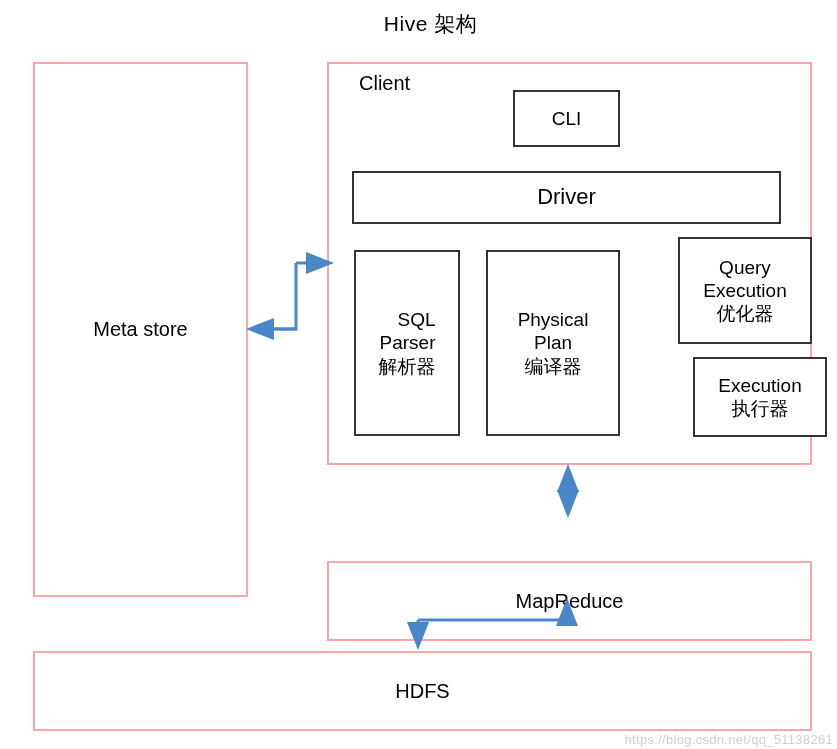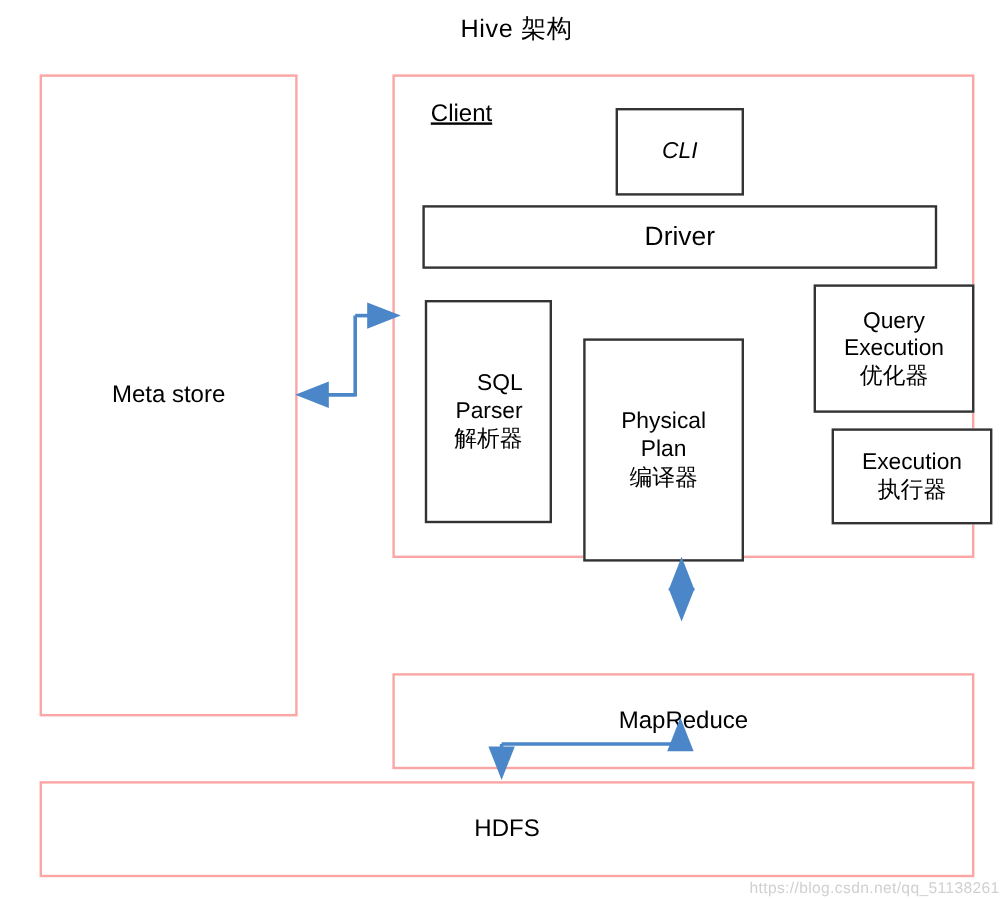--- a/index.html
+++ b/index.html
@@ -46,30 +46,29 @@
     left: 33px; top: 62px; width: 215px; height: 535px;
     font-size: 20px;
   }
   
   #client-box {
     left: 327px; top: 62px; width: 485px; height: 403px;
     display: block;
   }
   #client-label {
     position: absolute;
-    left: 359px; top: 84px;
+    left: 359px; top: 72px;
     font-size: 20px;
     color: #000000;
-    text-decoration: underline;
   }
-  #cli-box { left: 513px; top: 90px; width: 107px; height: 73px; font-size: 19px; font-style: italic; }
+  #cli-box { left: 513px; top: 90px; width: 107px; height: 57px; font-size: 19px; }
   #jdbc-box { left: 672px; top: 90px; width: 107px; height: 57px; font-size: 19px; }
   #driver-box { left: 352px; top: 171px; width: 429px; height: 53px; font-size: 22px; }
   #sqlparser-box { left: 354px; top: 250px; width: 106px; height: 186px; font-size: 19px; text-align: right; }
-  #physicalplan-box { left: 486px; top: 250px; width: 134px; height: 186px; font-size: 19px; margin-top: 32px; }
+  #physicalplan-box { left: 486px; top: 250px; width: 134px; height: 186px; font-size: 19px; }
   #optimizer-box { left: 678px; top: 237px; width: 134px; height: 107px; font-size: 19px; }
   #execution-box { left: 645px; top: 357px; width: 134px; height: 80px; font-size: 19px; margin-left: 48px; }
 
   #mapreduce-box { left: 327px; top: 517px; width: 485px; height: 80px; font-size: 20px; margin-top: 44px; }
   #hdfs-box { left: 33px; top: 651px; width: 779px; height: 80px; font-size: 20px; }
 
   svg.connector {
     position: absolute;
     left: 0; top: 0;
     width: 837px; height: 749px;

